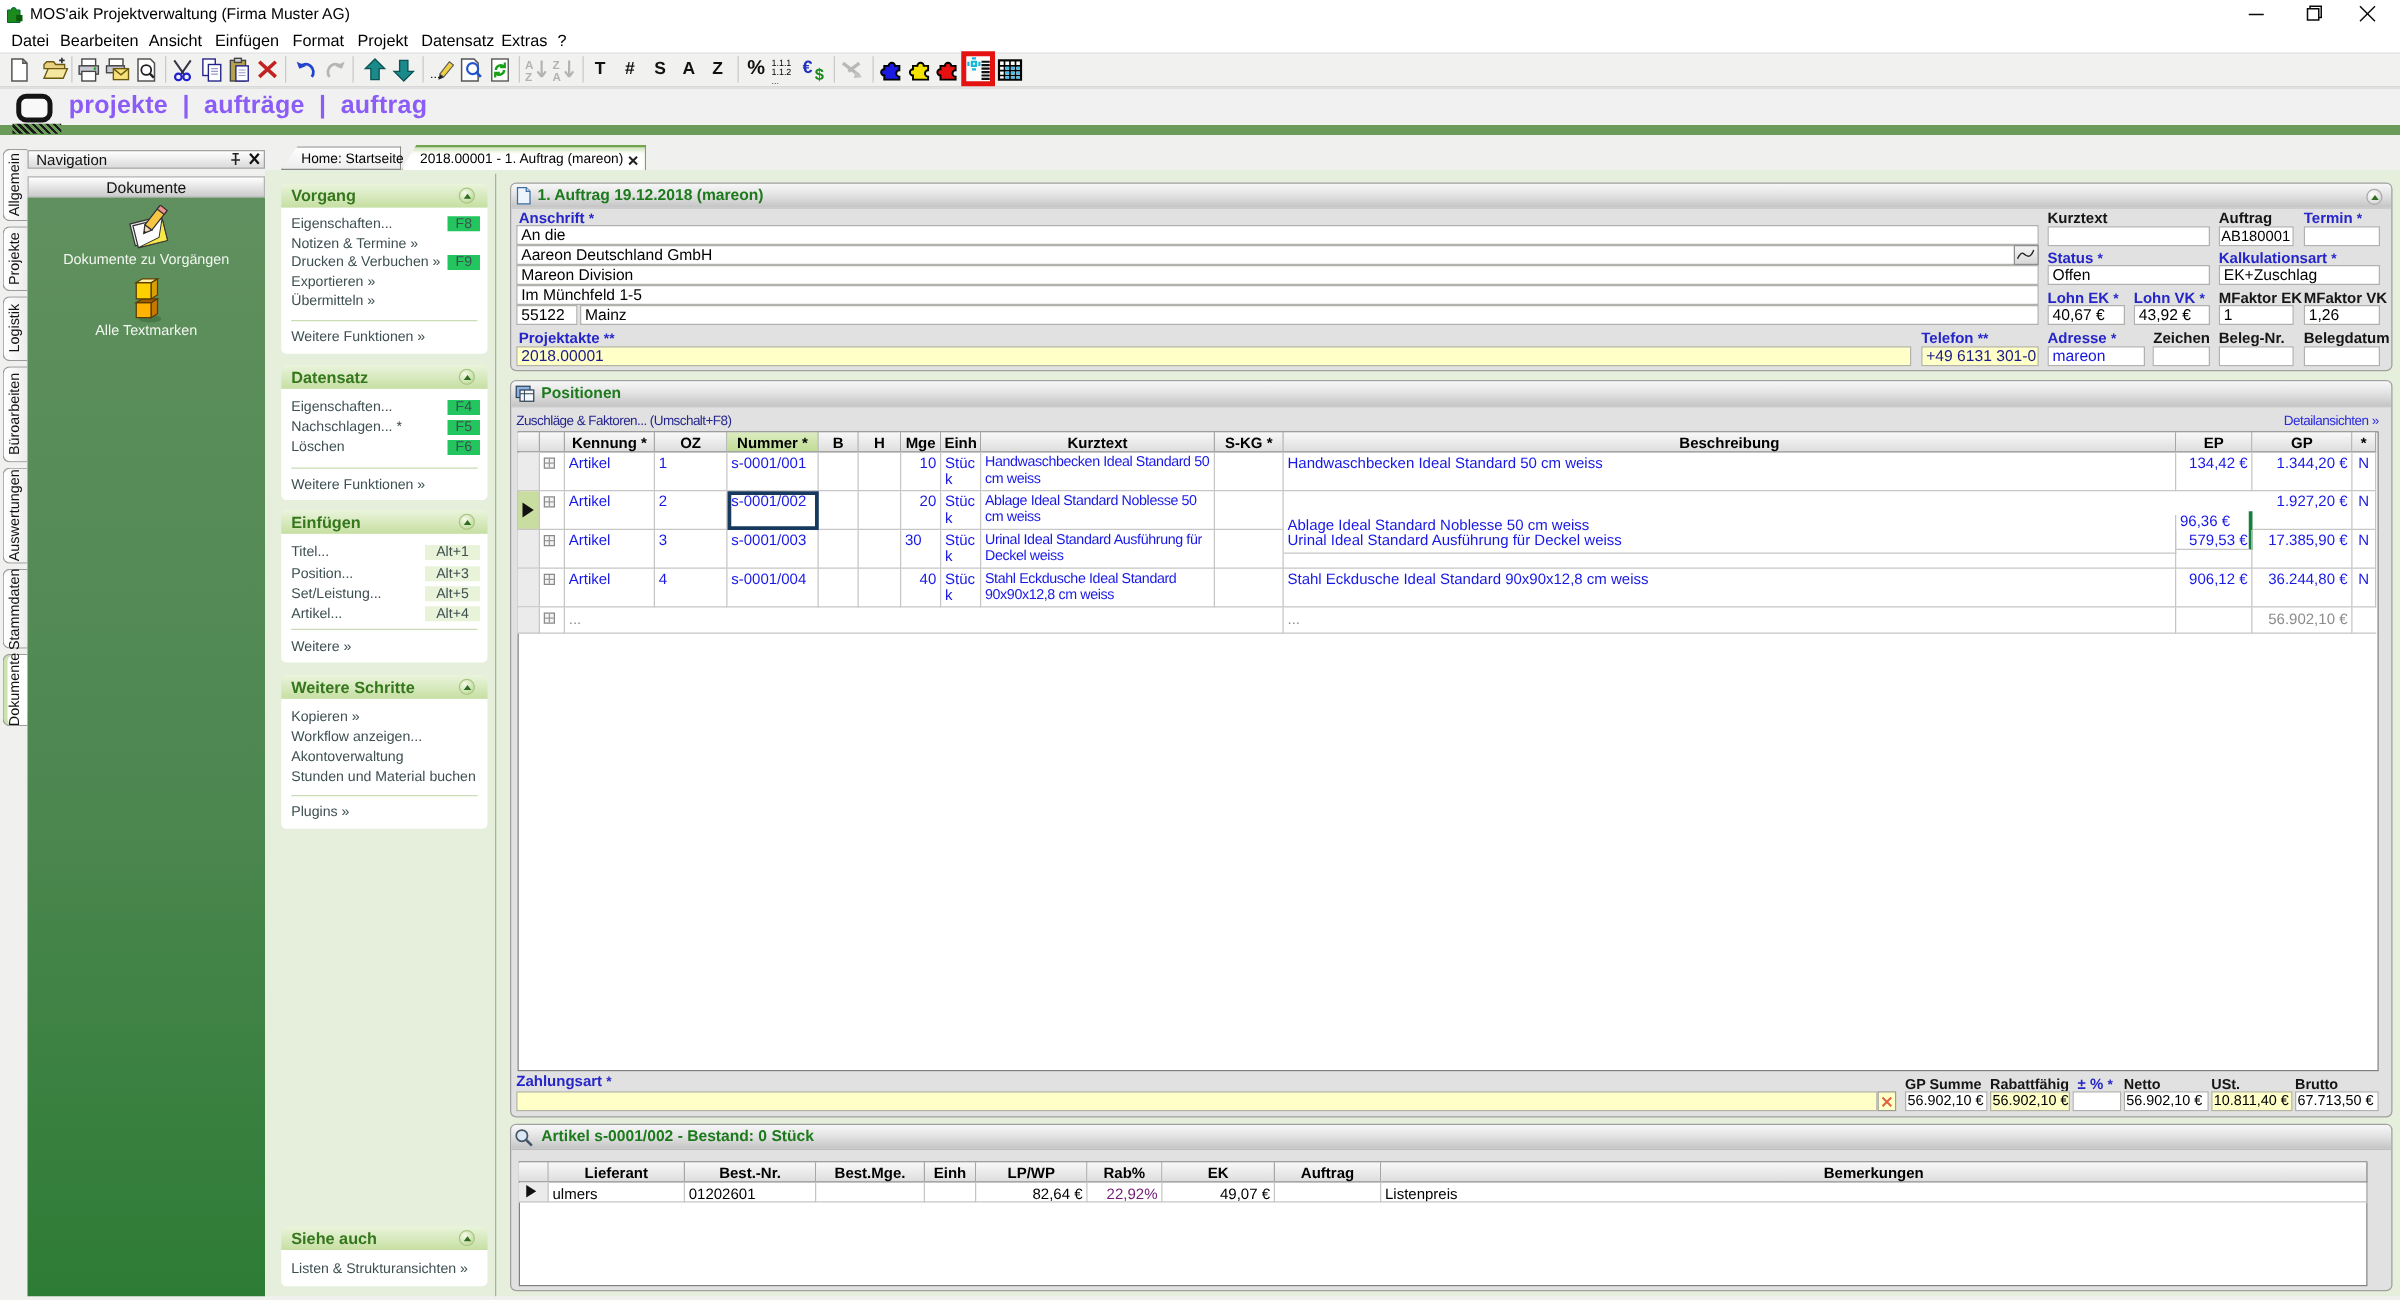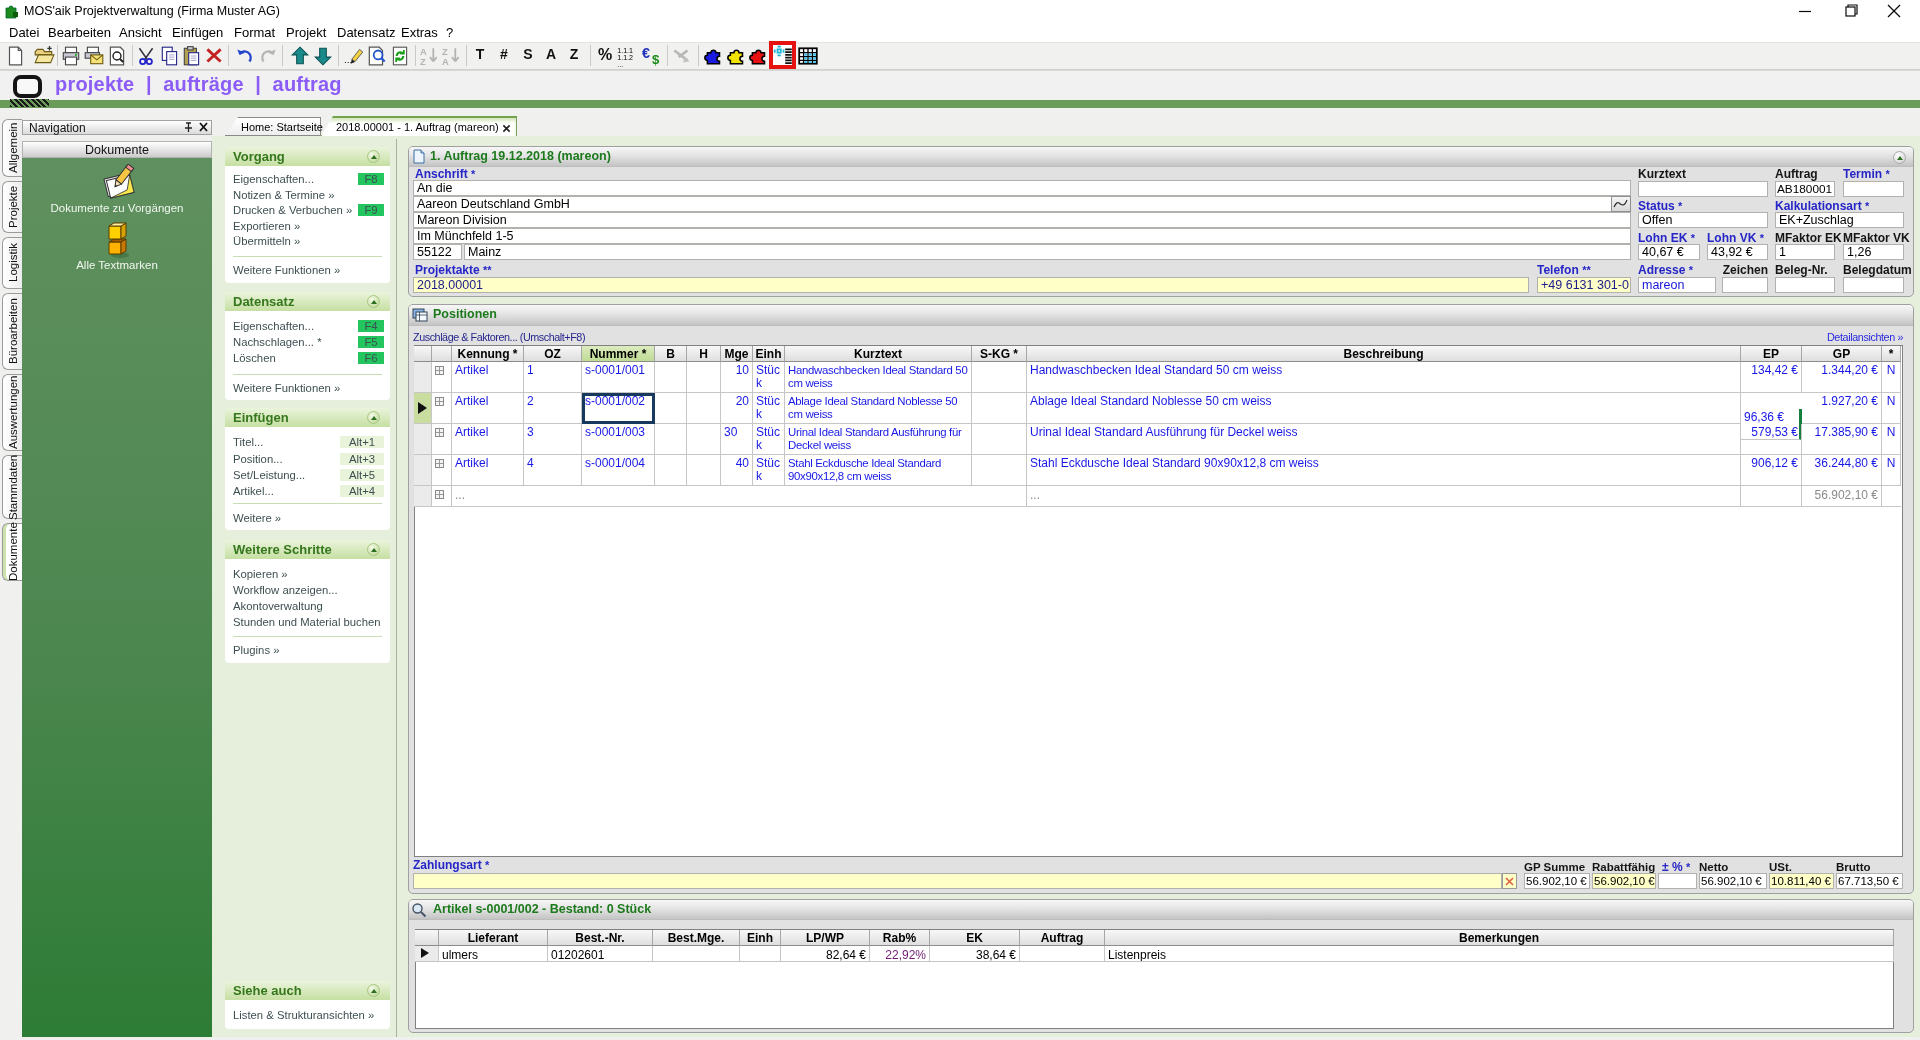--- a/index.html
+++ b/index.html
@@ -471,21 +471,21 @@
 <div class="abs" style="left:439px;top:397.5px;width:1px;height:7px;background:#999;"></div>
 <div class="gcell" style="left:452px;top:393px;width:72px;height:31px;text-align:left;border-right:1px solid #c6c6c6;border-bottom:1px solid #c6c6c6;white-space:normal;line-height:13px;">Artikel</div>
 <div class="gcell" style="left:524px;top:393px;width:58px;height:31px;text-align:left;border-right:1px solid #c6c6c6;border-bottom:1px solid #c6c6c6;white-space:normal;line-height:13px;">2</div>
 <div class="gcell" style="left:582px;top:393px;width:73px;height:31px;text-align:left;border-right:1px solid #c6c6c6;border-bottom:1px solid #c6c6c6;white-space:normal;line-height:13px;">s-0001/002</div>
 <div class="gcell" style="left:655px;top:393px;width:32px;height:31px;text-align:left;border-right:1px solid #c6c6c6;border-bottom:1px solid #c6c6c6;white-space:normal;line-height:13px;"></div>
 <div class="gcell" style="left:687px;top:393px;width:34px;height:31px;text-align:left;border-right:1px solid #c6c6c6;border-bottom:1px solid #c6c6c6;white-space:normal;line-height:13px;"></div>
 <div class="gcell" style="left:721px;top:393px;width:32px;height:31px;text-align:right;border-right:1px solid #c6c6c6;border-bottom:1px solid #c6c6c6;white-space:normal;line-height:13px;">20</div>
 <div class="gcell" style="left:753px;top:393px;width:32px;height:31px;text-align:left;border-right:1px solid #c6c6c6;border-bottom:1px solid #c6c6c6;white-space:normal;line-height:13px;">Stüc k</div>
 <div class="gcell" style="left:785px;top:393px;width:187px;height:31px;border-right:1px solid #c6c6c6;border-bottom:1px solid #c6c6c6;font-size:11.4px;line-height:13px;letter-spacing:-0.3px;">Ablage Ideal Standard Noblesse 50<br>cm weiss</div>
 <div class="gcell" style="left:972px;top:393px;width:55px;height:31px;text-align:left;border-right:1px solid #c6c6c6;border-bottom:1px solid #c6c6c6;white-space:normal;line-height:13px;"></div>
-<div class="gcell" style="left:1027px;top:393px;width:714px;height:31px;text-align:left;border-right:1px solid #c6c6c6;border-bottom:1px solid #c6c6c6;white-space:normal;line-height:13px;">Ablage Ideal Standard Noblesse 50 cm weiss</div>
+<div class="gcell" style="left:1027px;top:412px;width:714px;height:31px;text-align:left;border-right:1px solid #c6c6c6;border-bottom:1px solid #c6c6c6;white-space:normal;line-height:13px;">Ablage Ideal Standard Noblesse 50 cm weiss</div>
 <div class="gcell" style="left:1741px;top:393px;width:61px;height:31px;text-align:left;border-right:3px solid #15803d;border-bottom:1px solid #c6c6c6;white-space:normal;line-height:13px;margin-top:16px;">96,36 €</div>
 <div class="gcell" style="left:1802px;top:393px;width:80px;height:31px;text-align:right;border-right:1px solid #c6c6c6;border-bottom:1px solid #c6c6c6;white-space:normal;line-height:13px;">1.927,20 €</div>
 <div class="gcell" style="left:1882px;top:393px;width:19px;height:31px;text-align:center;border-right:1px solid #c6c6c6;border-bottom:1px solid #c6c6c6;white-space:normal;line-height:13px;">N</div>
 <div class="abs" style="left:414px;top:424px;width:18px;height:31px;background:#ebebeb;border-right:1px solid #c6c6c6;border-bottom:1px solid #c6c6c6;"></div>
 <div class="abs" style="left:432px;top:424px;width:20px;height:31px;border-right:1px solid #c6c6c6;border-bottom:1px solid #c6c6c6;"></div>
 <div class="abs" style="left:435px;top:428px;width:9px;height:9px;border:1px solid #8a8a8a;background:#f4f4f4;"></div>
 <div class="abs" style="left:436px;top:431.5px;width:7px;height:1px;background:#999;"></div>
 <div class="abs" style="left:439px;top:428.5px;width:1px;height:7px;background:#999;"></div>
 <div class="gcell" style="left:452px;top:424px;width:72px;height:31px;text-align:left;border-right:1px solid #c6c6c6;border-bottom:1px solid #c6c6c6;white-space:normal;line-height:13px;">Artikel</div>
 <div class="gcell" style="left:524px;top:424px;width:58px;height:31px;text-align:left;border-right:1px solid #c6c6c6;border-bottom:1px solid #c6c6c6;white-space:normal;line-height:13px;">3</div>
@@ -567,15 +567,15 @@
 <div class="ghead" style="left:1020px;top:930px;width:85px;height:16px;">Auftrag</div>
 <div class="ghead" style="left:1105px;top:930px;width:789px;height:16px;">Bemerkungen</div>
 <div class="abs" style="left:415px;top:946px;width:24px;height:16px;background:#ebebeb;border-right:1px solid #c6c6c6;border-bottom:1px solid #c6c6c6;"></div>
 <div class="abs" style="left:421px;top:948px;width:0;height:0;border-top:5.5px solid transparent;border-bottom:5.5px solid transparent;border-left:8px solid #111;"></div>
 <div class="gcell" style="left:439px;top:946px;width:109px;height:16px;color:#000;text-align:left;border-right:1px solid #c6c6c6;border-bottom:1px solid #c6c6c6;">ulmers</div>
 <div class="gcell" style="left:548px;top:946px;width:105px;height:16px;color:#000;text-align:left;border-right:1px solid #c6c6c6;border-bottom:1px solid #c6c6c6;">01202601</div>
 <div class="gcell" style="left:653px;top:946px;width:87px;height:16px;color:#000;text-align:left;border-right:1px solid #c6c6c6;border-bottom:1px solid #c6c6c6;"></div>
 <div class="gcell" style="left:740px;top:946px;width:41px;height:16px;color:#000;text-align:left;border-right:1px solid #c6c6c6;border-bottom:1px solid #c6c6c6;"></div>
 <div class="gcell" style="left:781px;top:946px;width:89px;height:16px;color:#000;text-align:right;border-right:1px solid #c6c6c6;border-bottom:1px solid #c6c6c6;">82,64 €</div>
 <div class="gcell" style="left:870px;top:946px;width:60px;height:16px;color:#701a75;text-align:right;border-right:1px solid #c6c6c6;border-bottom:1px solid #c6c6c6;">22,92%</div>
-<div class="gcell" style="left:930px;top:946px;width:90px;height:16px;color:#000;text-align:right;border-right:1px solid #c6c6c6;border-bottom:1px solid #c6c6c6;">38,64 €</div>
+<div class="gcell" style="left:930px;top:946px;width:90px;height:16px;color:#000;text-align:right;border-right:1px solid #c6c6c6;border-bottom:1px solid #c6c6c6;">49,07 €</div>
 <div class="gcell" style="left:1020px;top:946px;width:85px;height:16px;color:#000;text-align:left;border-right:1px solid #c6c6c6;border-bottom:1px solid #c6c6c6;"></div>
 <div class="gcell" style="left:1105px;top:946px;width:789px;height:16px;color:#000;text-align:left;border-right:1px solid #c6c6c6;border-bottom:1px solid #c6c6c6;">Listenpreis</div>
 </div>
 </body></html>

